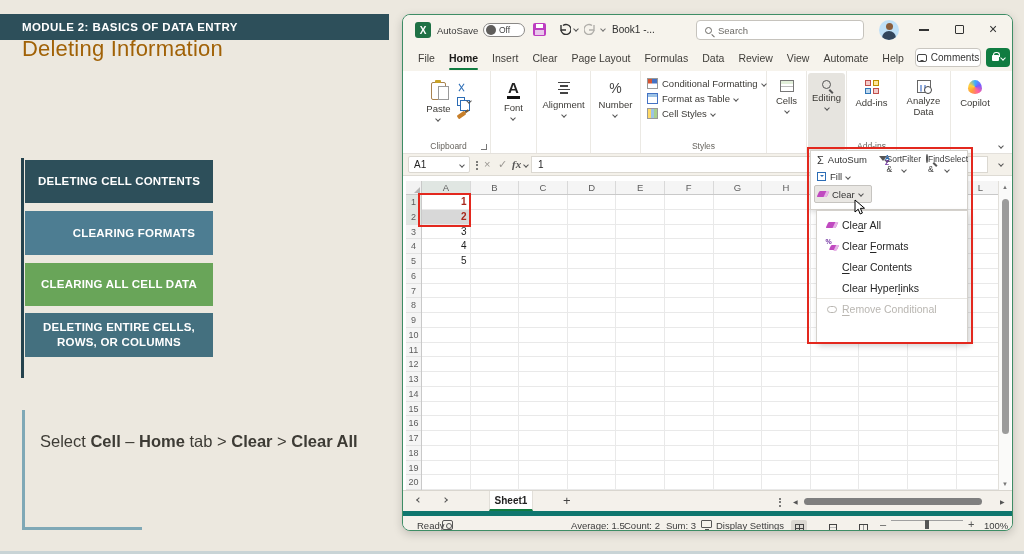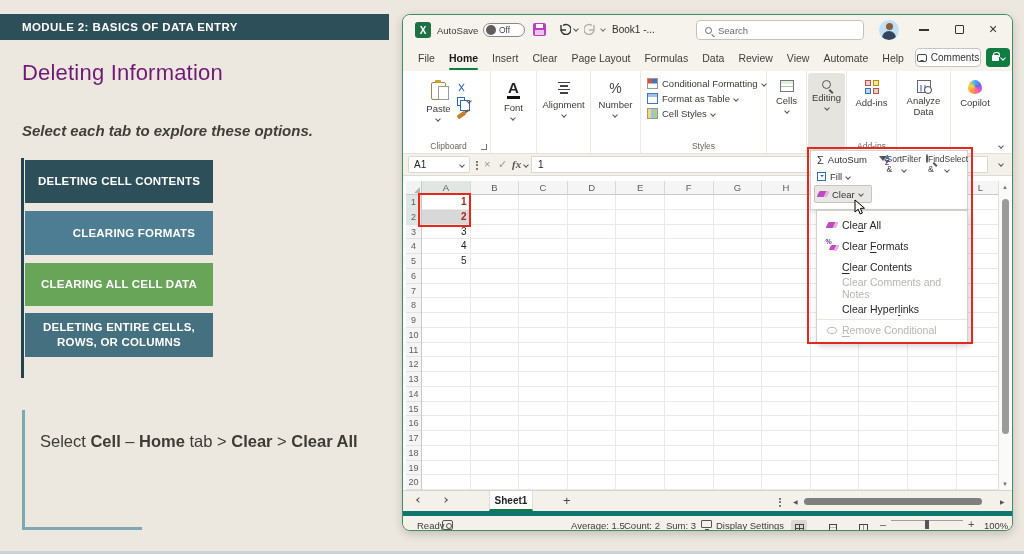--- a/index.html
+++ b/index.html
@@ -3,21 +3,21 @@
 <meta charset="utf-8">
 <style>
   * { margin:0; padding:0; box-sizing:border-box; }
   body { font-family:"Liberation Sans", sans-serif; }
   .slide { position:relative; width:1024px; height:554px; background:#ece8df; overflow:hidden; }
   .bottom-strip { position:absolute; left:0; bottom:0; width:100%; height:3px; background:#c9d4d6; }
 
   
   .mod-bar { position:absolute; left:0; top:14px; width:389px; height:26px; background:#2d4f5a;
     color:#fff; font-size:11.5px; font-weight:700; letter-spacing:.4px; display:flex; align-items:center; padding-left:22px; }
-  .ptitle { position:absolute; left:22px; top:60px; font-size:22px; font-weight:400; color:#701a75; letter-spacing:.2px; }
+  .ptitle { position:absolute; left:22px; top:36px; font-size:22px; font-weight:400; color:#a16207; letter-spacing:.2px; }
   .instr { position:absolute; left:22px; top:122px; font-size:15px; font-style:italic; font-weight:600; color:#403e39; }
   .tab-accent { position:absolute; left:21px; top:158px; width:3px; height:220px; background:#24424d; }
   .lt { position:absolute; left:25px; width:188px; display:flex; align-items:center; justify-content:center;
     color:#fff; font-size:11.5px; font-weight:700; text-align:center; letter-spacing:.2px; line-height:1.3; cursor:pointer; }
   .lt1 { top:160px; height:43px; } .lt2 { top:211px; height:44px;padding-left:30px; }
   .lt3 { top:263px; height:43px; } .lt4 { top:313px; height:44px; }
   .hint-v { position:absolute; left:22px; top:410px; width:3px; height:120px; background:#7fa8b6; }
   .hint-h { position:absolute; left:22px; top:527px; width:120px; height:3px; background:#7fa8b6; }
   .hint { position:absolute; left:40px; top:432px; font-size:16.5px; color:#3d3b35; }
   .hint .b { font-weight:700; }
@@ -209,21 +209,20 @@
 </style>
 </head>
 <body>
 
 <div class="slide">
 
   <div class="mod-bar">
     <span>MODULE 2: BASICS OF DATA ENTRY</span>
   </div>
   <div class="ptitle">Deleting Information</div>
-  <div class="instr">Select each tab to explore these options.</div>
   <div class="tab-accent"></div>
   <div class="lt lt1" style="background-color: rgb(45, 79, 90);">
     <span>DELETING CELL CONTENTS</span>
     </div>
   <div class="lt lt2" style="background-color: rgb(77, 125, 146);">
     <span>CLEARING FORMATS</span>
     </div>
   <div class="lt lt3" style="background-color: rgb(105, 165, 89);">
     <span>CLEARING ALL CELL DATA</span>
     </div>
@@ -838,24 +837,20 @@
             <span class="cfx">
               <span class="eraser"></span>
             </span>
           </span>
         <span><span>Clear </span><u>F</u><span>ormats</span></span>
       </div>
       <div class="mi">
         <span class="ic"></span>
         <span><span></span><u>C</u><span>lear Contents</span></span>
       </div>
-      <div class="mi dis">
-        <span class="ic"></span>
-        <span><span>Clear Comments and Notes</span></span>
-      </div>
       <div class="mi">
         <span class="ic"></span>
         <span><span>Clear Hyper</span><u>l</u><span>inks</span></span>
       </div>
       <div class="mi dis septop">
         <span class="ic">
             <span class="linkico"></span>
           </span>
         <span><span></span><u>R</u><span>emove Conditional</span></span>
       </div>

